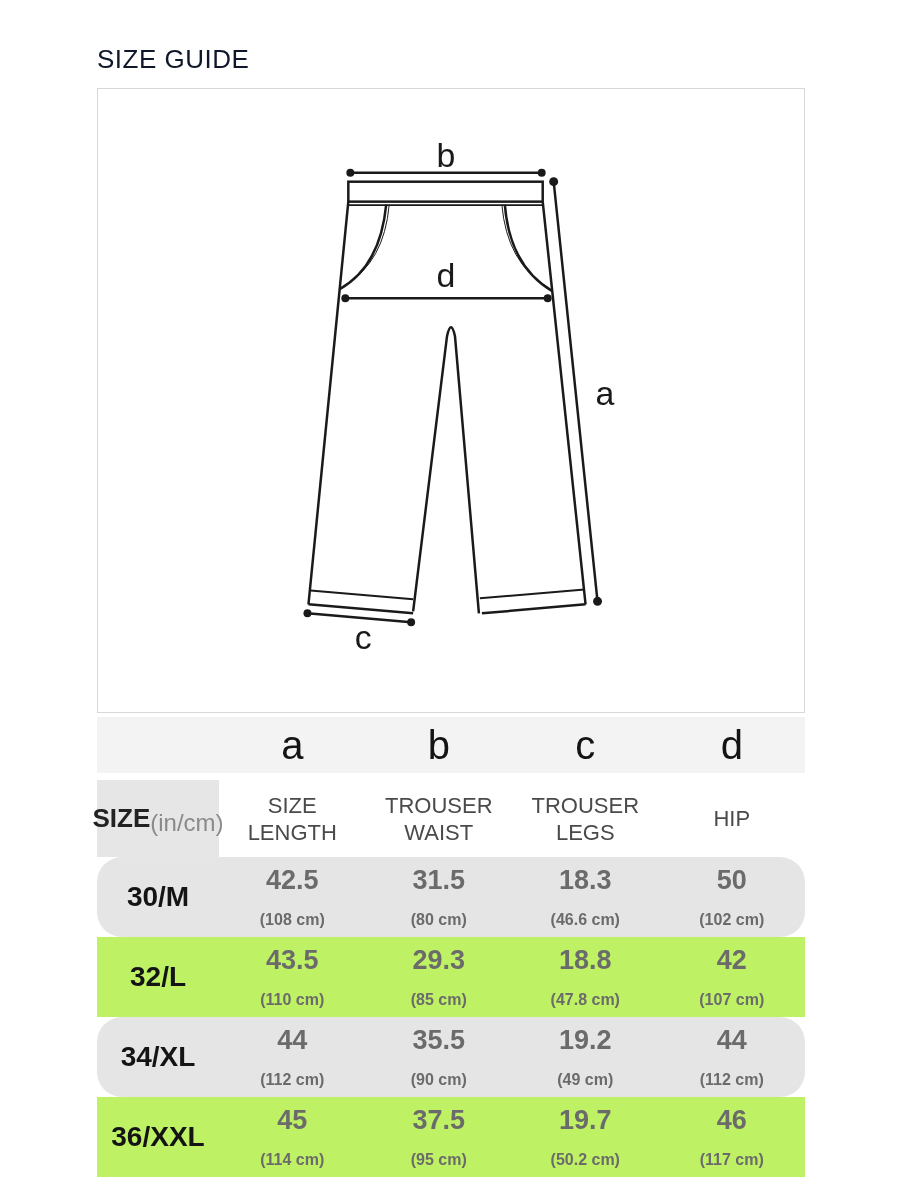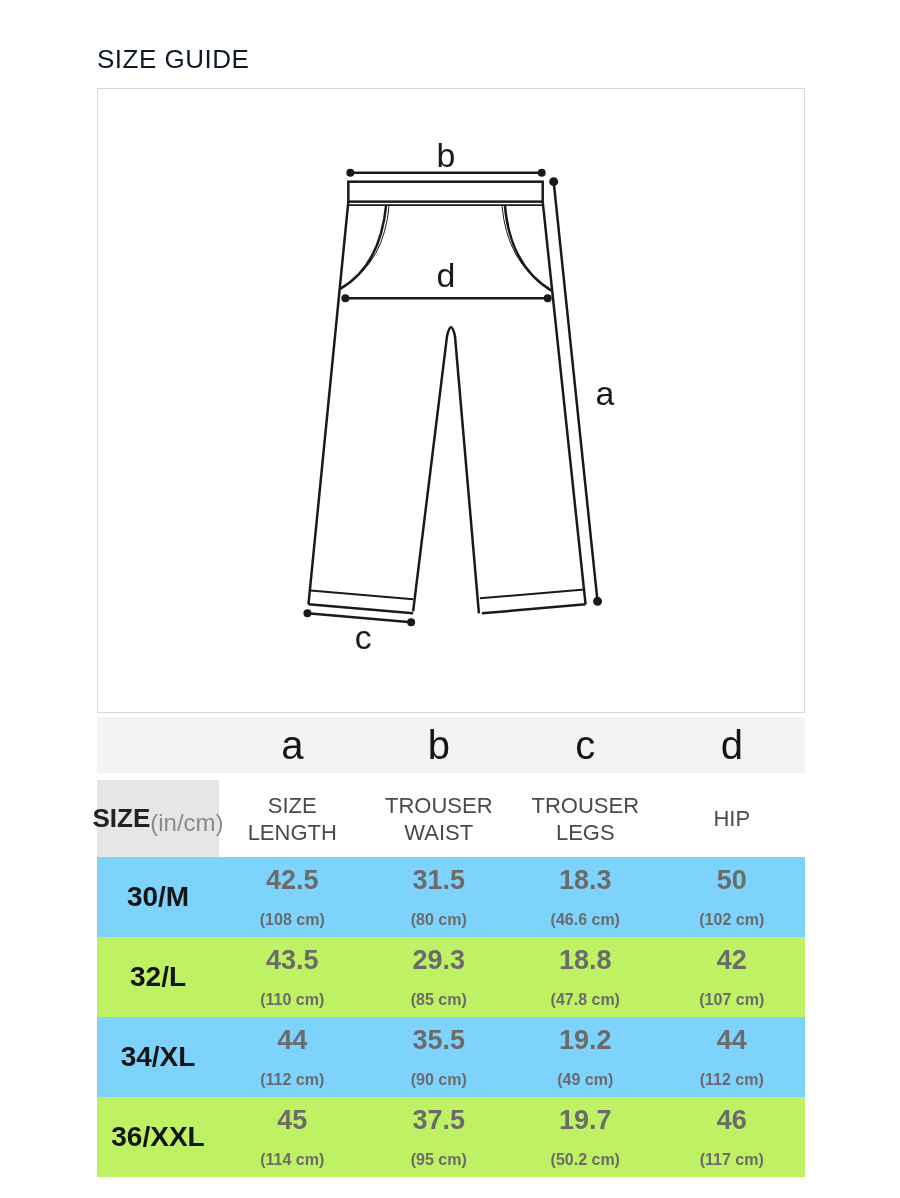--- a/index.html
+++ b/index.html
@@ -38,21 +38,21 @@
   }
   .size-cell .l1 { font-size:26px; font-weight:bold; color:#222222; }
   .size-cell .l2 { font-size:24px; color:#8a8a8a; margin-top:8px; }
   .col-header {
     display:flex; flex-direction:column; justify-content:center;
     align-items:center; font-size:22px; color:#4a4a4a; line-height:27px;
     text-align:center;
   }
 
   .data-row { height:80px; background:#bef264; }
-  .data-row.gray { background:#7dd3fc; }
+  .data-row.gray { background:#e5e5e5;border-radius:25px; }
   .row-size {
     display:flex; align-items:center; justify-content:center;
     font-size:28px; font-weight:bold; color:#141414;
   }
   .value-cell {
     display:flex; flex-direction:column; align-items:center;
     justify-content:center; color:#6b6b6b;font-weight:bold;
   }
   .value-in { font-size:27px; }
   .value-cm { font-size:16px; margin-top:15px; }

